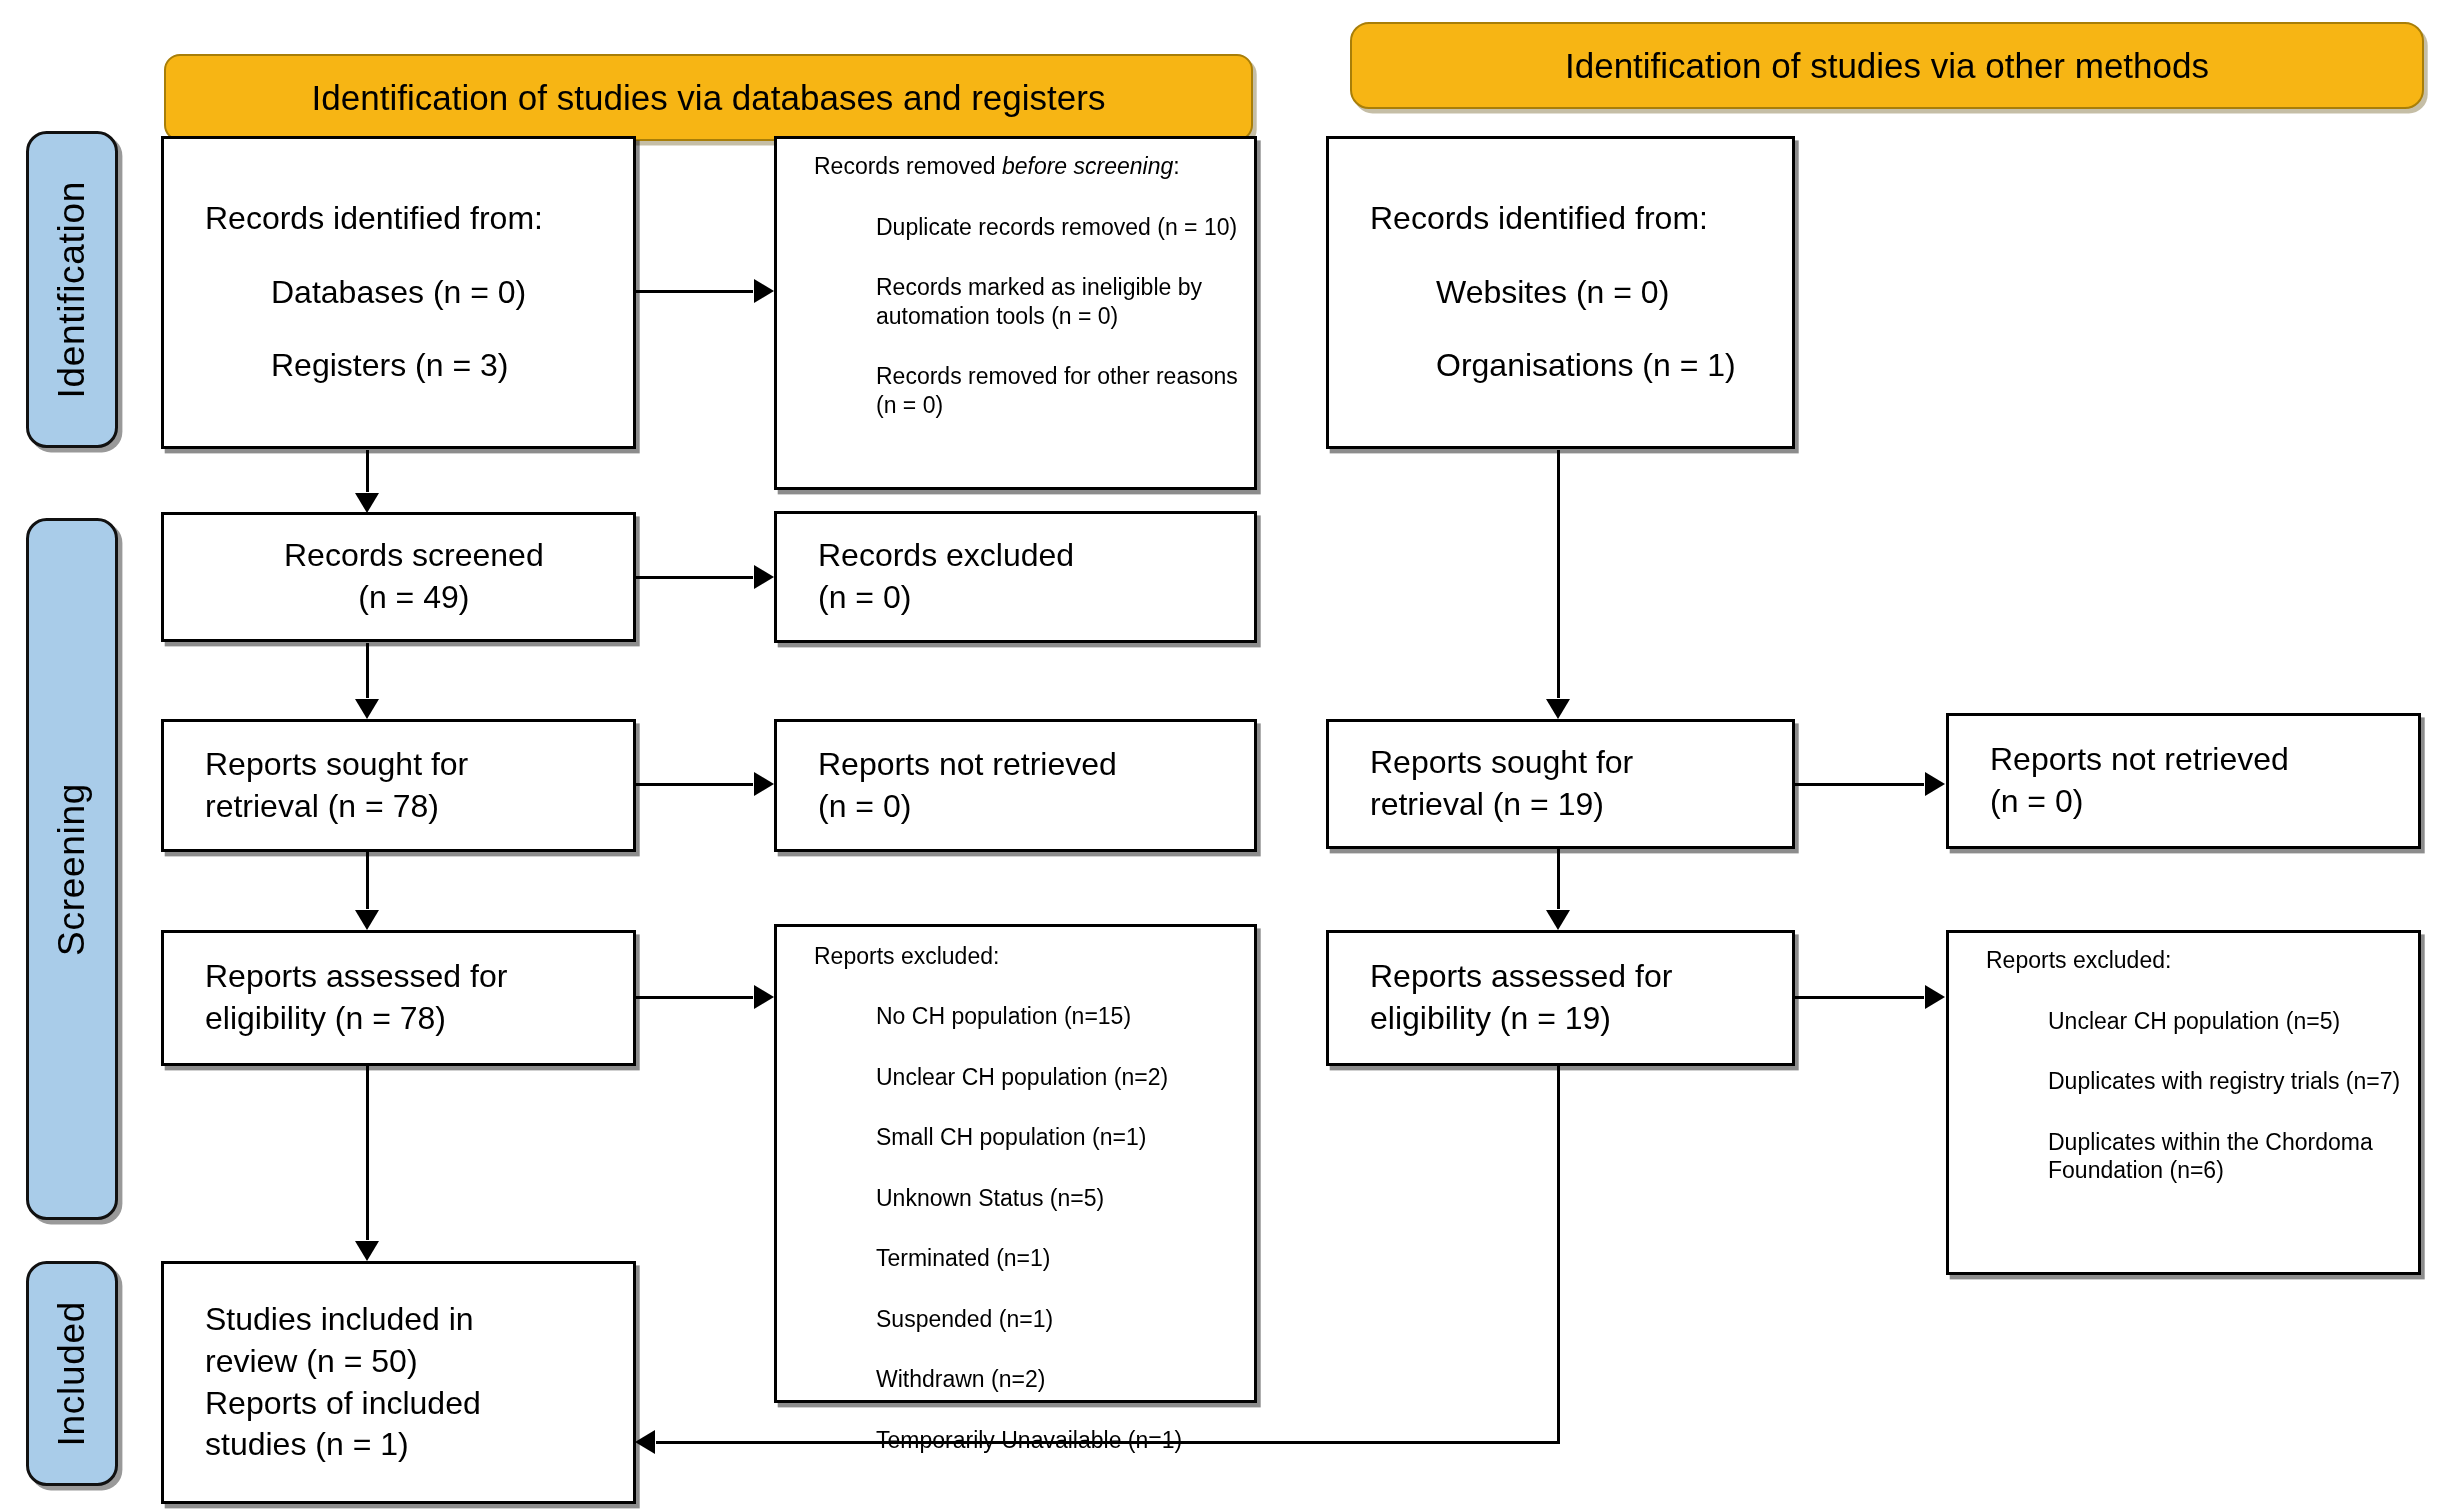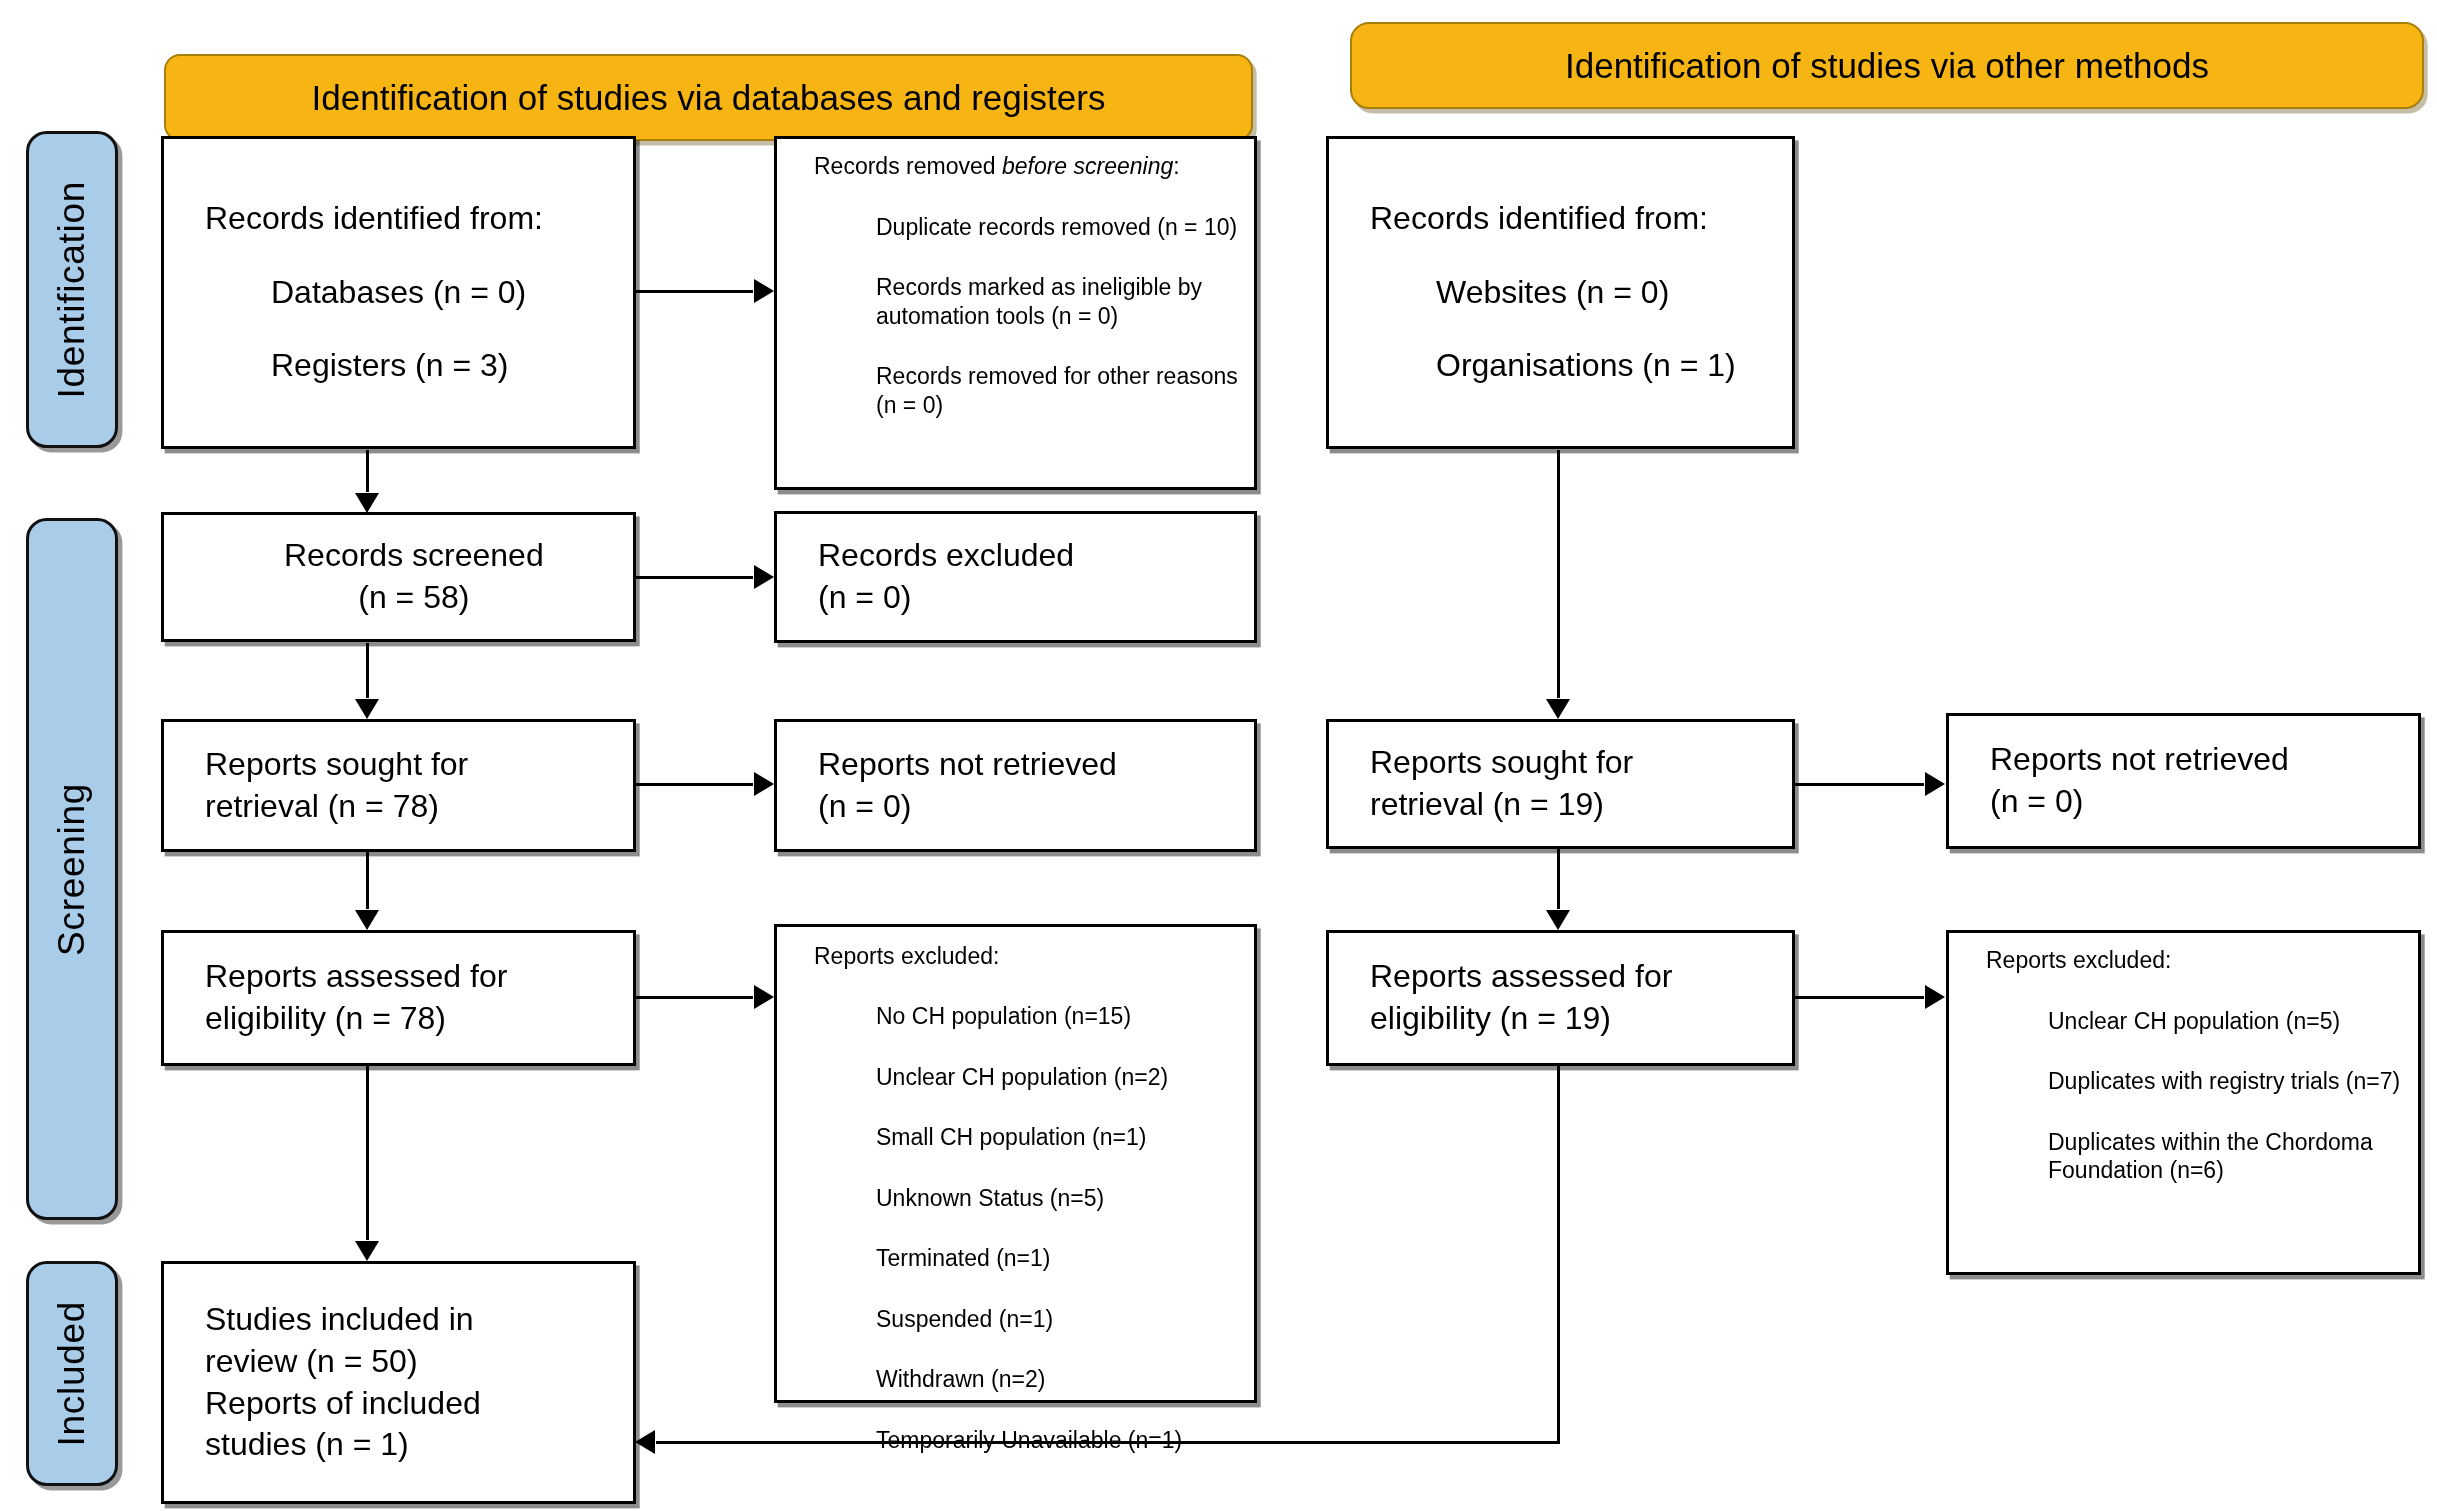--- a/index.html
+++ b/index.html
@@ -97,21 +97,21 @@
   </div>
 
   <div class="box" style="left:161px; top:136px; width:475px; height:313px;">
     <div class="title">Records identified from:</div>
     <div class="item">Databases (n = 0)</div>
     <div class="item">Registers (n = 3)</div>
   </div>
 
   <div class="box" style="left:161px; top:512px; width:475px; height:130px;text-align:center;">
     <div class="line">Records screened</div>
-    <div class="line">(n = 58)</div>
+    <div class="line">(n = 49)</div>
   </div>
 
   <div class="box" style="left:161px; top:719px; width:475px; height:133px;">
     <div class="line">Reports sought for</div>
     <div class="line">retrieval (n = 78)</div>
   </div>
 
   <div class="box" style="left:161px; top:930px; width:475px; height:136px;">
     <div class="line">Reports assessed for</div>
     <div class="line">eligibility (n = 78)</div>

